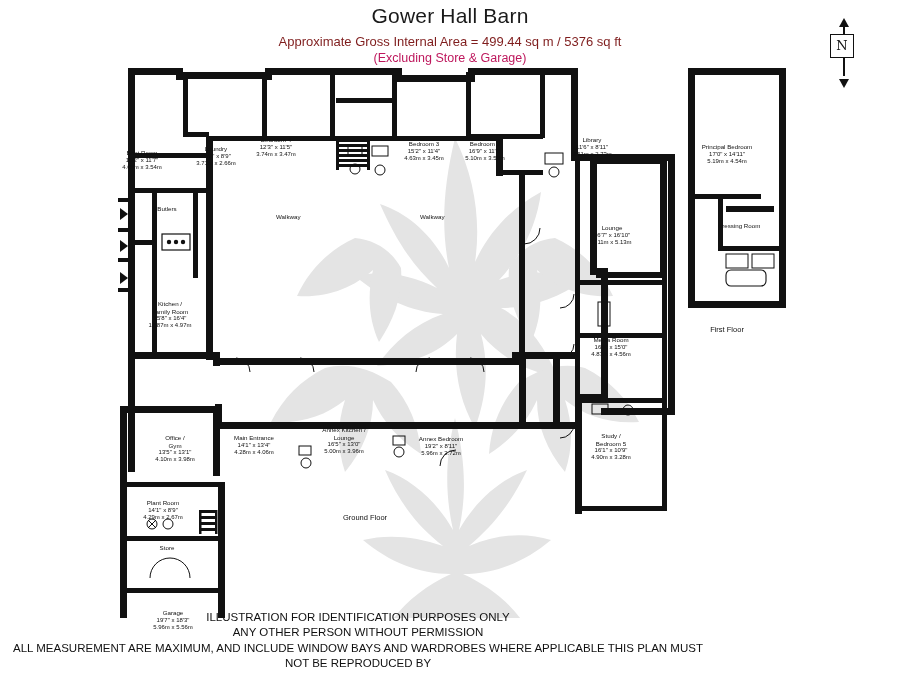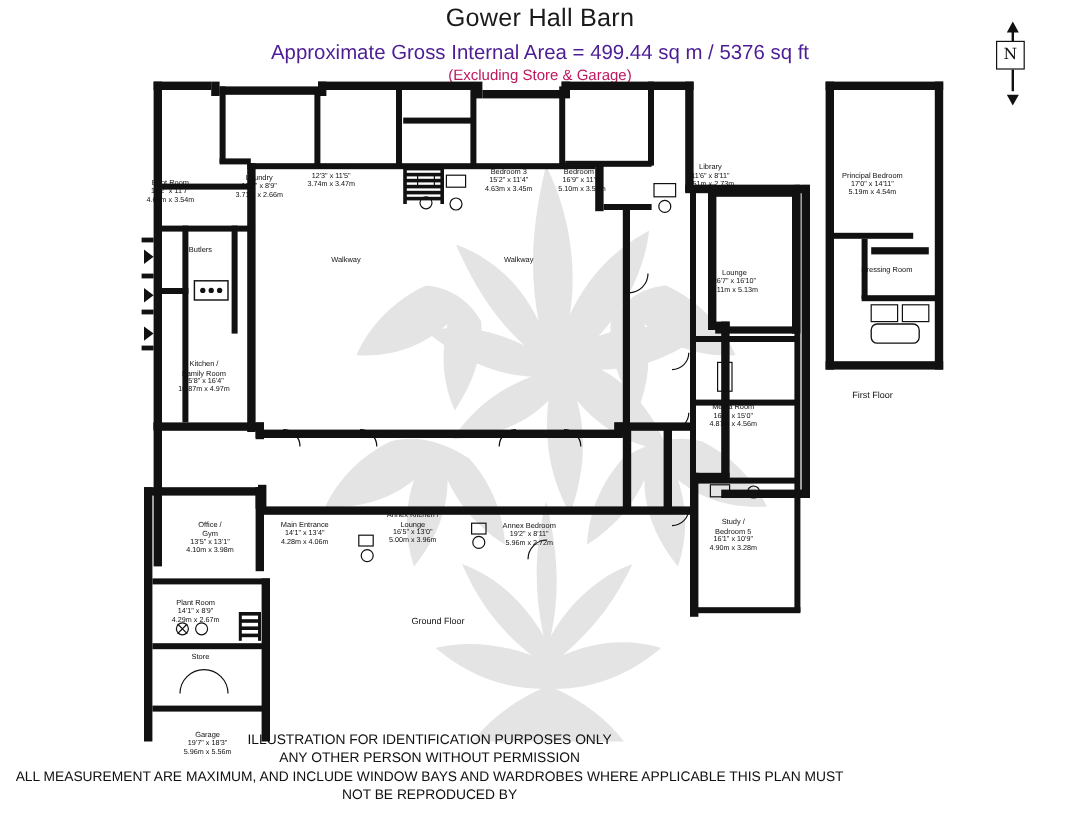--- a/index.html
+++ b/index.html
@@ -23,23 +23,23 @@
     text-align: center;
   }
   .title {
     font-size: 21px;
     letter-spacing: .2px;
     margin-top: 4px;
     color: #1a1a1a;
     font-weight: 400;
   }
   .subtitle {
-    font-size: 17px;
+    font-size: 13px;
     margin-top: 6px;
-    color: #4c1d95;
+    color: #7f1d1d;
   }
   .subtitle2 {
     font-size: 12.5px;
     margin-top: 2px;
     color: #be185d;
   }
 
   
   .footer {
     position: absolute;

